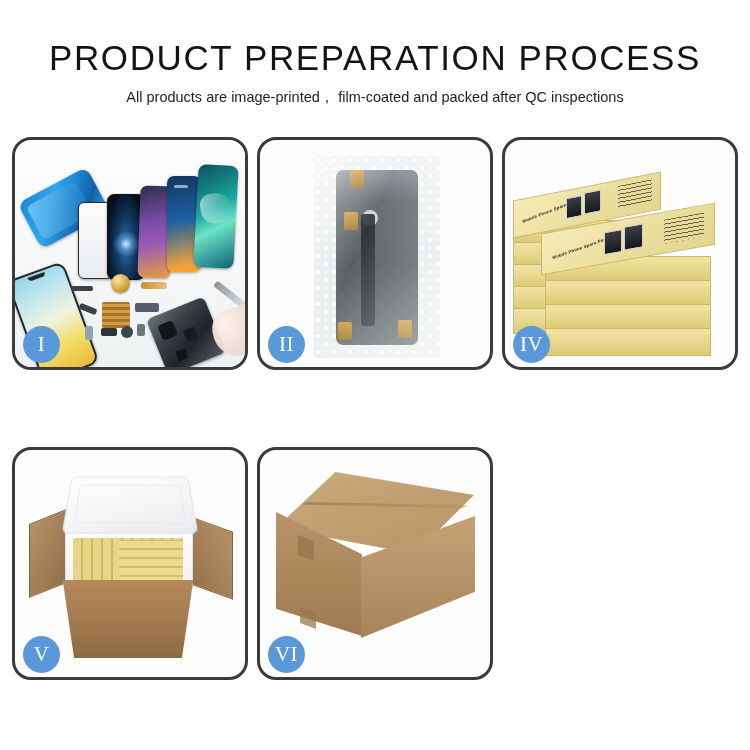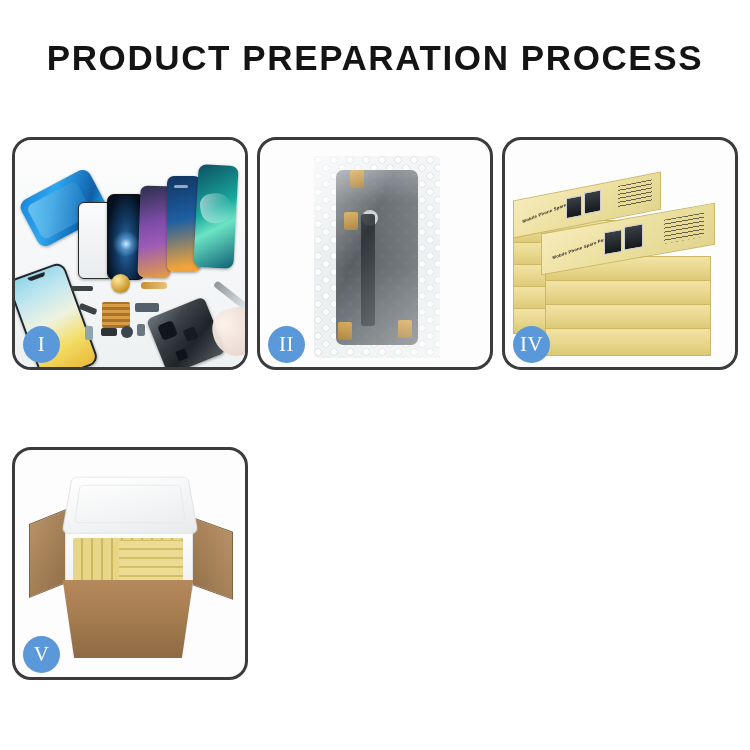--- a/index.html
+++ b/index.html
@@ -13,21 +13,21 @@
     overflow: hidden;
     font-family: "Liberation Sans", sans-serif;
     position: relative;
   }
 
   
   #header { text-align: center; padding-top: 38px; }
   #page-title {
     font-size: 35px;
     letter-spacing: 1.6px;
-    font-weight: 700;
+    font-weight: 400;
     color: #141414;
     line-height: 40px;
     white-space: nowrap;
   }
   #page-subtitle {
     font-size: 14.5px;
     color: #1d1d1d;
     margin-top: 10px;
     line-height: 18px;
     white-space: nowrap;
@@ -379,20 +379,21 @@
   .c6-tapeB {
     position:absolute; left:40px; top:160px; width:16px; height:16px;
     background:#9a7850; opacity:.75; transform: skewY(20deg);
   }
 </style>
 </head>
 <body>
 
 <div id="header">
   <div id="page-title">PRODUCT PREPARATION PROCESS</div>
+  <div id="page-subtitle">All products are image-printed， film-coated and packed after QC inspections</div>
 </div>
 
 <div id="grid">
 
   <div class="panel">
     <div class="photo">
       <div class="p1bg"></div>
       <div class="scr scr-blue"></div>
       <div class="scr scr-glass"></div>
       <div class="scr scr-dark"></div>
@@ -473,14 +474,25 @@
       <div class="c5-flapR"></div>
       <div class="c5-foam"></div>
       <div class="c5-yellow"></div>
       <div class="c5-yellow2"></div>
       <div class="c5-body"></div>
       <div class="c5-lid"></div>
     </div>
     <div class="badge">V</div>
   </div>
 
+  <div class="panel">
+    <div class="photo">
+      <div class="c6-top"></div>
+      <div class="c6-seam"></div>
+      <div class="c6-left"></div>
+      <div class="c6-right"></div>
+      <div class="c6-tapeA"></div>
+      <div class="c6-tapeB"></div>
+    </div>
+    <div class="badge">VI</div>
+  </div>
 
 </div>
 
 </body></html>

